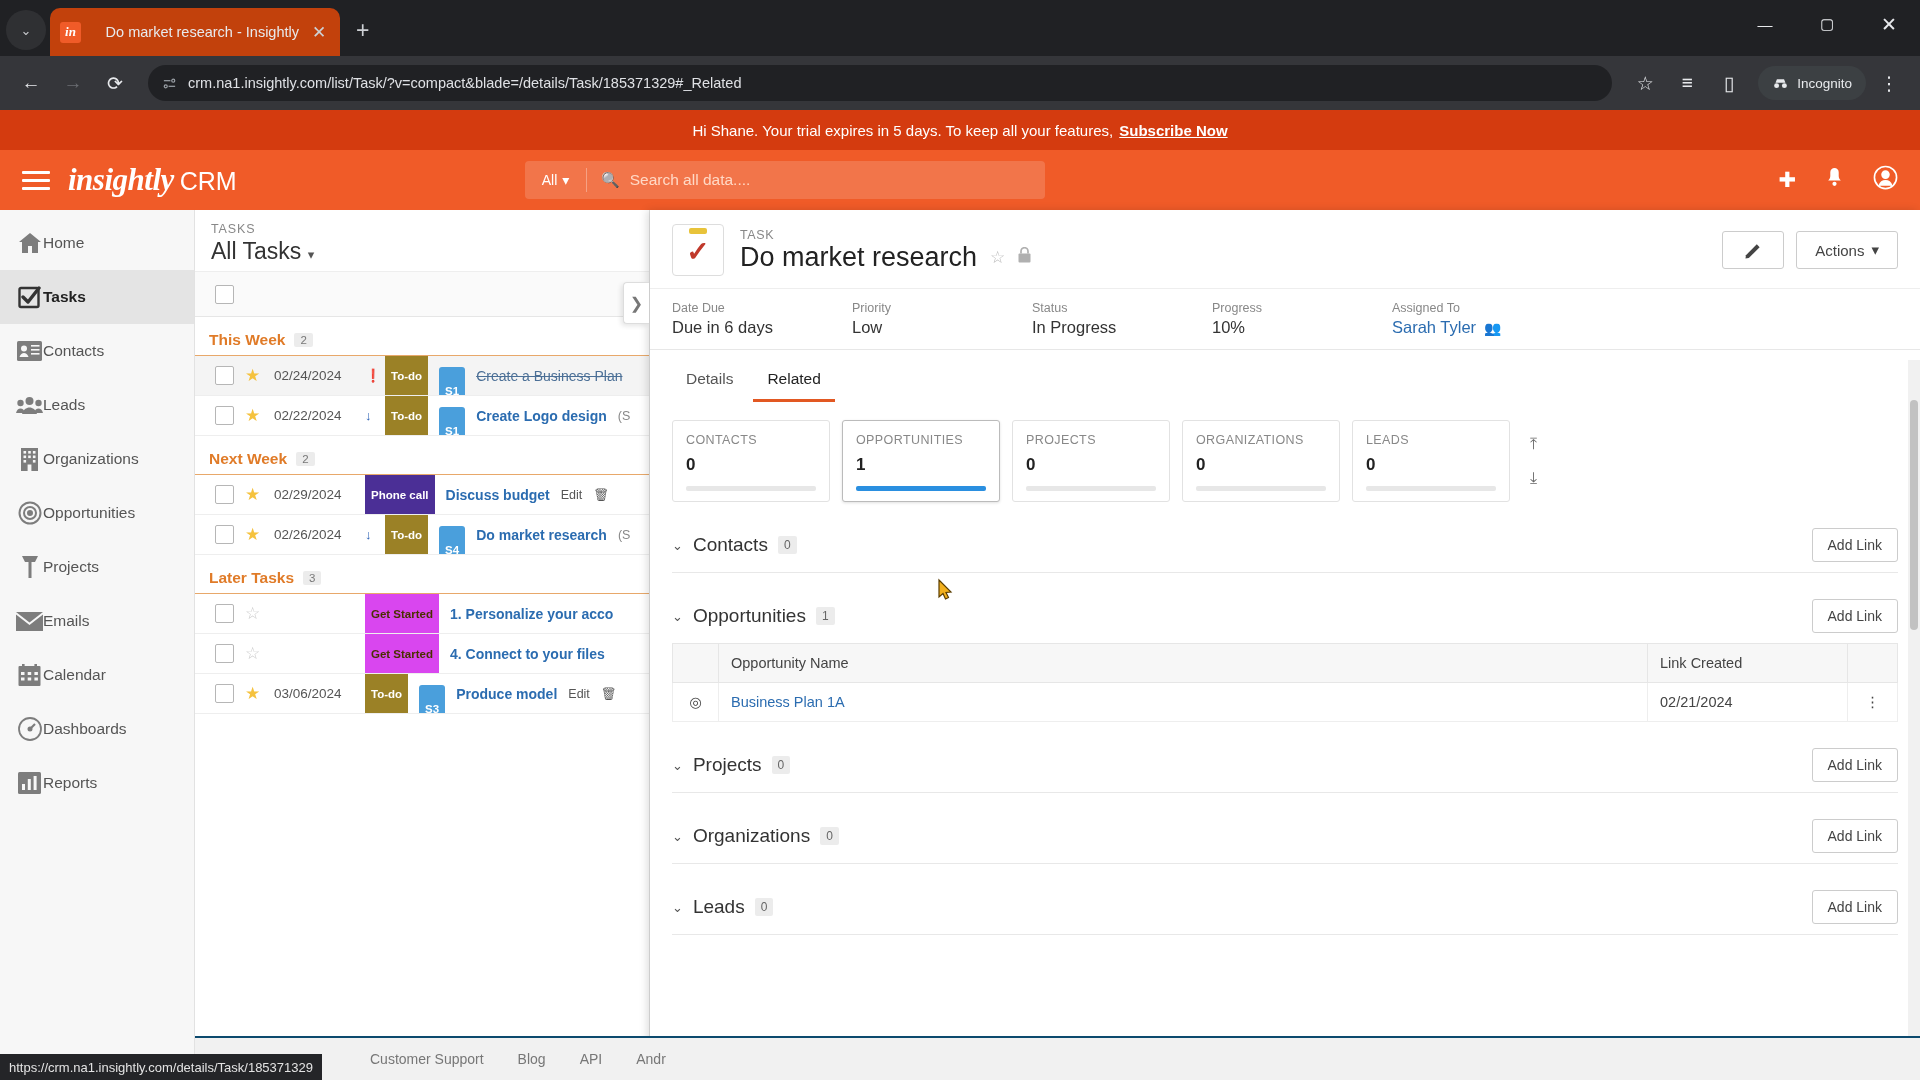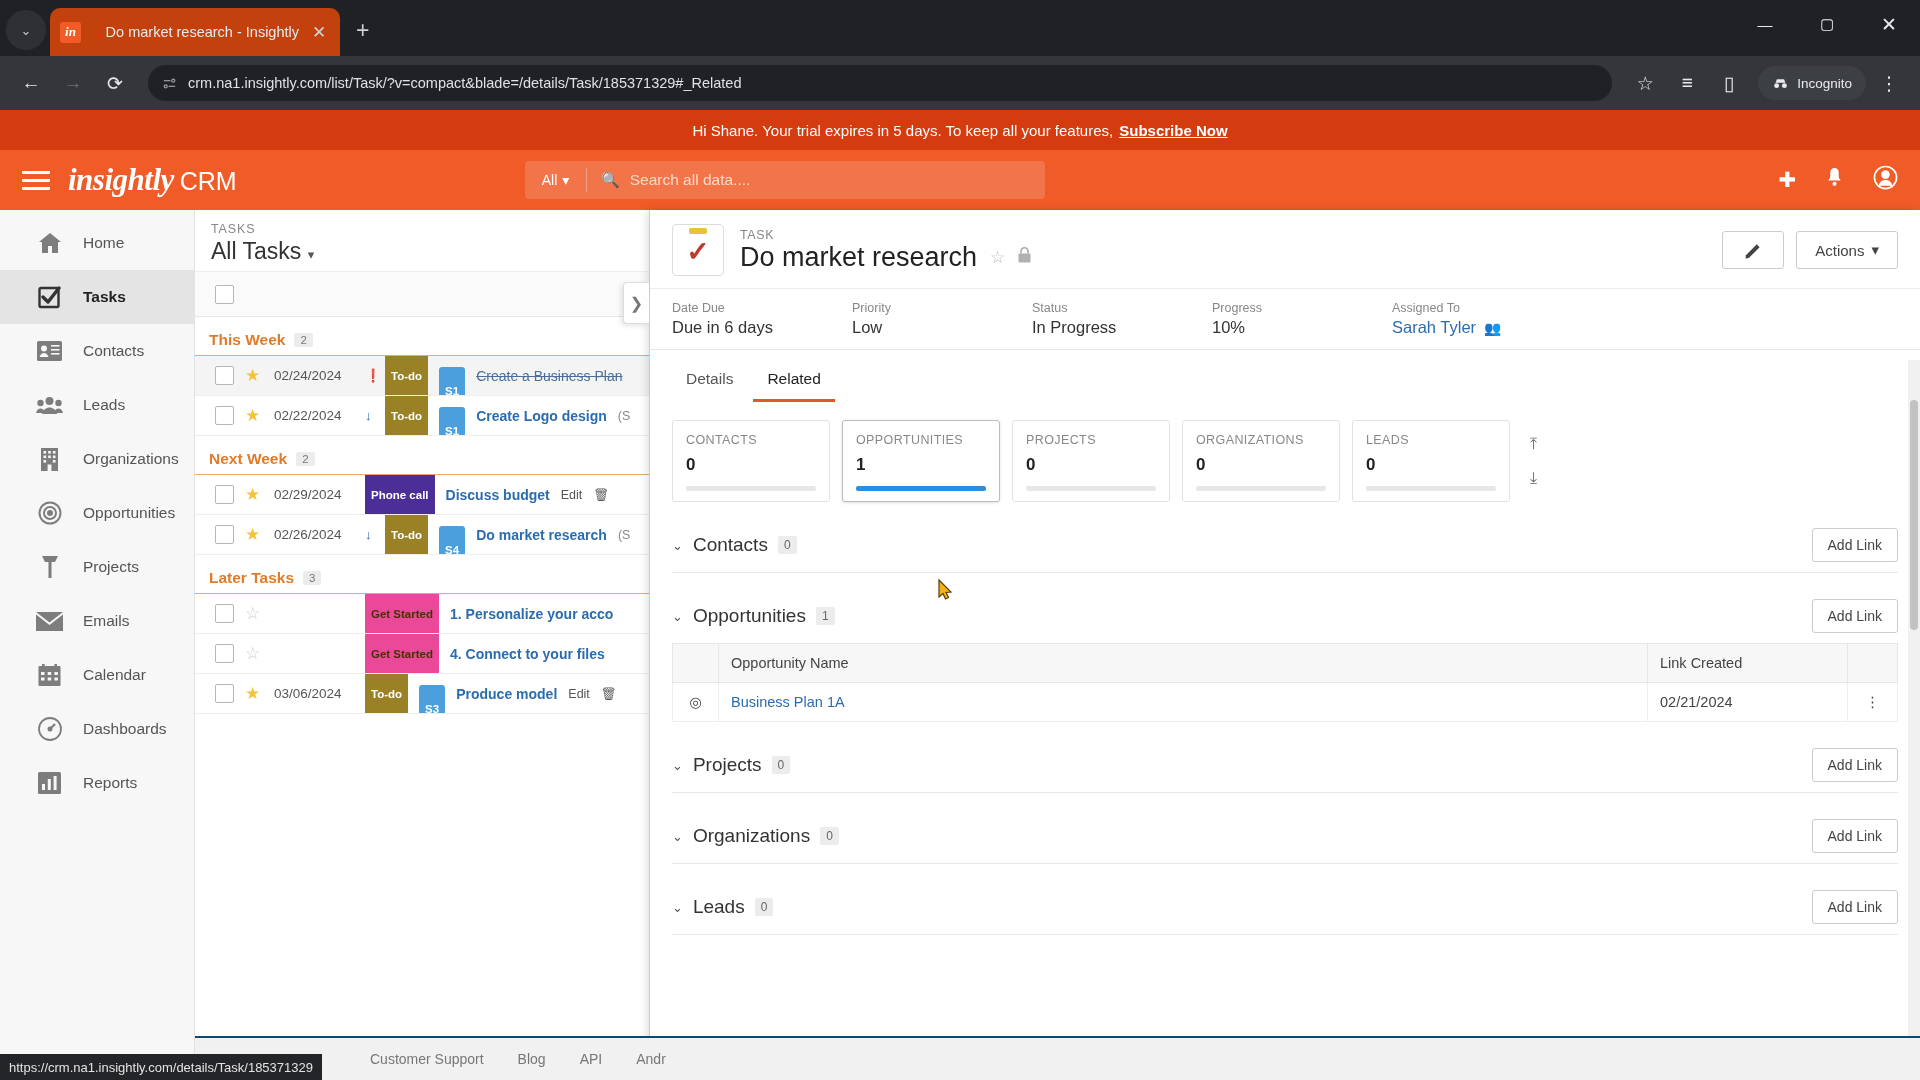--- a/index.html
+++ b/index.html
@@ -103,21 +103,21 @@
   .hdr-ico { color:#fff; font-size: 21px; }
 
   
   .app-body { display: flex; position: absolute; top: 100px; bottom: 0; left:0; right:0; }
 
   .sidebar {
     width: 195px; background: #f7f7f7; border-right: 1px solid #e2e2e2;
     padding-top: 6px; flex: 0 0 195px;
   }
   .side-item {
-    height: 54px; display: flex; align-items: center; gap: 20px; padding-left: 36px;
+    height: 54px; display: flex; align-items: center; padding-left: 16px;
     color: #555; font-size: 15.5px;
   }
   .side-item.active { background: #e4e4e4; color: #222; font-weight: bold; }
   .side-ico { width: 27px; height:27px; display:flex; align-items:center; justify-content:center;
               color:#777; font-size: 21px; }
   .side-item.active .side-ico { color: #333; }
 
   
   .list-panel {
     width: 455px; flex: 0 0 455px; background: #fff; border-right: 1px solid #e2e2e2;
@@ -143,21 +143,21 @@
   .task-row.sel { background: #f4f4f4; }
   .star { color:#f5c23e; font-size: 17px; width:18px; }
   .star.off { color:#ccc; }
   .tdate { color:#555; font-size: 13.5px; width: 80px; }
   .pri-ico { color:#2b60b5; font-size:13px; width:9px; }
   .pri-ico.hi { color:#d33; }
   .badge { font-size: 11.5px; font-weight: bold; color:#fff; padding: 18px 6px; border-radius: 3px; }
   .b-todo { background:#9b8126; }
   .b-stage { background:#4a9fdc;margin-top:30px; }
   .b-phone { background:#4b2f96; }
-  .b-get { background:#ec4899; color:#4a3000; }
+  .b-get { background:#d946ef; color:#4a3000; }
   .tname { color:#2b6cb0; font-weight:bold; }
   .tname.done { text-decoration: line-through; color:#4b6f96; font-weight:normal; }
   .tmeta { color:#888; font-size:12.5px; }
   .edit-lnk { color:#555; font-size:12.5px; }
   .collapse-tab {
     position:absolute; right: 0px; top: 72px; width: 26px; height: 42px;
     background:#fff; border:1px solid #ddd; border-right:none; border-radius: 4px 0 0 4px;
     display:flex; align-items:center; justify-content:center; color:#777; font-size: 16px;
     box-shadow: -2px 2px 5px rgba(0,0,0,0.1); z-index: 6;
   }

